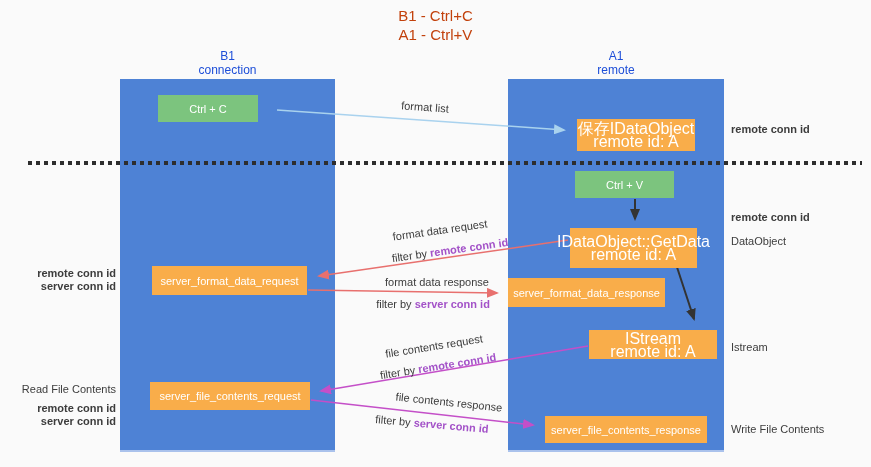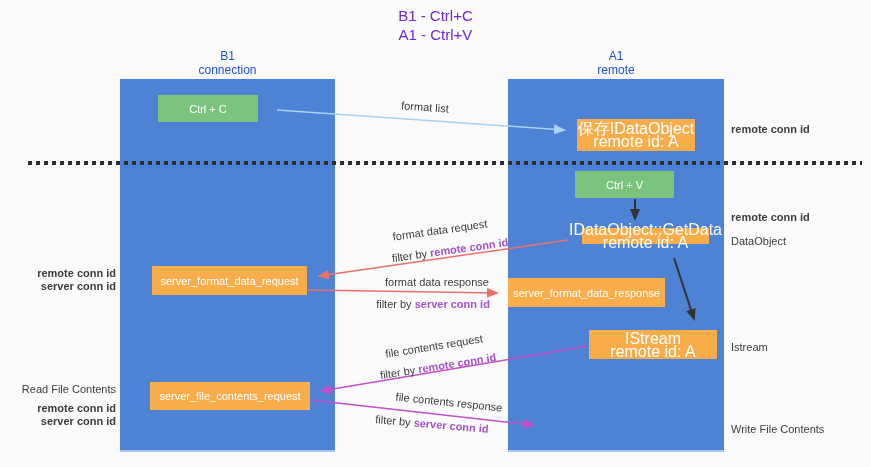--- a/index.html
+++ b/index.html
@@ -2,40 +2,40 @@
 <html><head>
 <meta charset="utf-8">
 <style>
   html,body{margin:0;padding:0;background:#fafafa;}
   .canvas{
     position:relative;width:871px;height:467px;overflow:hidden;
     background:#fafafa;font-family:"Liberation Sans",sans-serif;
   }
   .title{
     position:absolute;left:0;top:6px;width:871px;text-align:center;
-    font-size:15px;line-height:19px;color:#6d28d9;
+    font-size:15px;line-height:19px;color:#c2410c;
   }
   .lane-header{position:absolute;top:49px;text-align:center;font-size:12px;line-height:14px;color:#1d4ed8;}
   .lh-left{left:120px;width:215px;}
   .lh-right{left:508px;width:216px;text-align:center;}
   .lane{position:absolute;top:79px;height:371px;background:#4e82d5;border-bottom:2px solid #aac2ec;}
   .lane-left{left:120px;width:215px;}
   .lane-right{left:508px;width:216px;}
   svg.arrows{position:absolute;left:0;top:0;z-index:2;}
   .node{
     position:absolute;z-index:3;display:flex;align-items:center;justify-content:center;
     color:#ffffff;font-size:11px;text-align:center;
   }
   .green{background:#7cc47e;}
   .orange{background:#f9ad4a;}
   .two{flex-direction:column;font-size:16px;line-height:13px;justify-content:center;}
   .n-ctrlc{left:158px;top:95px;width:100px;height:27px;}
   .n-save{left:577px;top:119px;width:118px;height:32px;}
   .n-ctrlv{left:575px;top:171px;width:99px;height:27px;}
-  .n-getdata{left:570px;top:228px;width:127px;height:16px;margin-left:12px;}
+  .n-getdata{left:570px;top:228px;width:127px;height:40px;}
   .n-freq{left:152px;top:266px;width:155px;height:29px;}
   .n-fresp{left:508px;top:278px;width:157px;height:29px;}
   .n-istream{left:589px;top:330px;width:128px;height:29px;}
   .n-fcreq{left:150px;top:382px;width:160px;height:28px;}
   .n-fcresp{left:545px;top:416px;width:162px;height:27px;}
   .alabel{
     position:absolute;z-index:3;font-size:11px;color:#3c3c3c;white-space:nowrap;
     transform:translate(-50%,-50%);
   }
   .purple{color:#a352c8;font-weight:bold;}
@@ -122,20 +122,23 @@
   <div class="node orange n-freq">
     <span>server_format_data_request</span>
   </div>
   <div class="node orange two n-istream">
     <div>IStream</div>
     <div>remote id: A</div>
   </div>
   <div class="node orange n-fcreq">
     <span>server_file_contents_request</span>
   </div>
+  <div class="node orange n-fcresp">
+    <span>server_file_contents_response</span>
+  </div>
 
   <div class="alabel al-fl">format list</div>
 
   <div class="alabel al-fdr">format data request</div>
   <div class="alabel al-fbr1">
     <span>filter by </span><span class="purple">remote conn id</span>
   </div>
 
   <div class="alabel al-fdresp">format data response</div>
   <div class="alabel al-fbs1">

